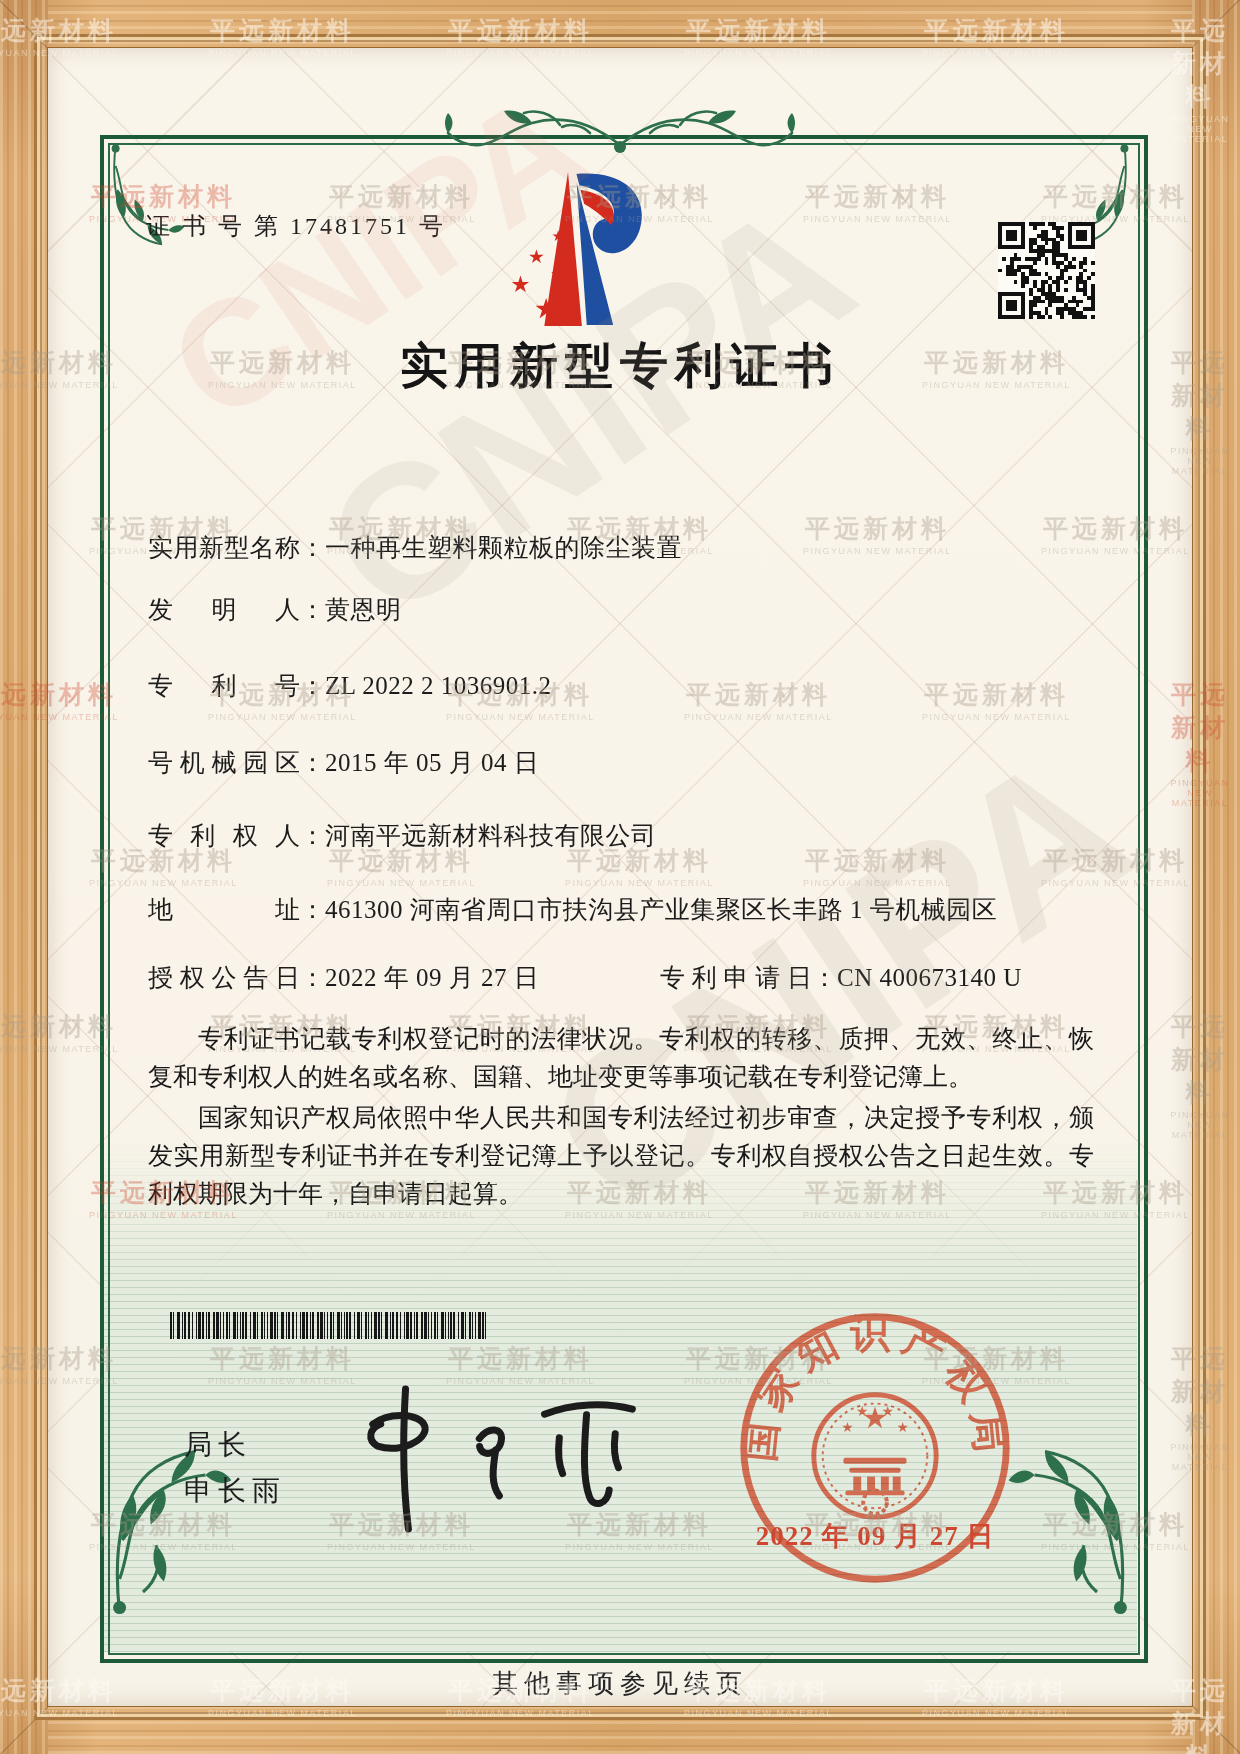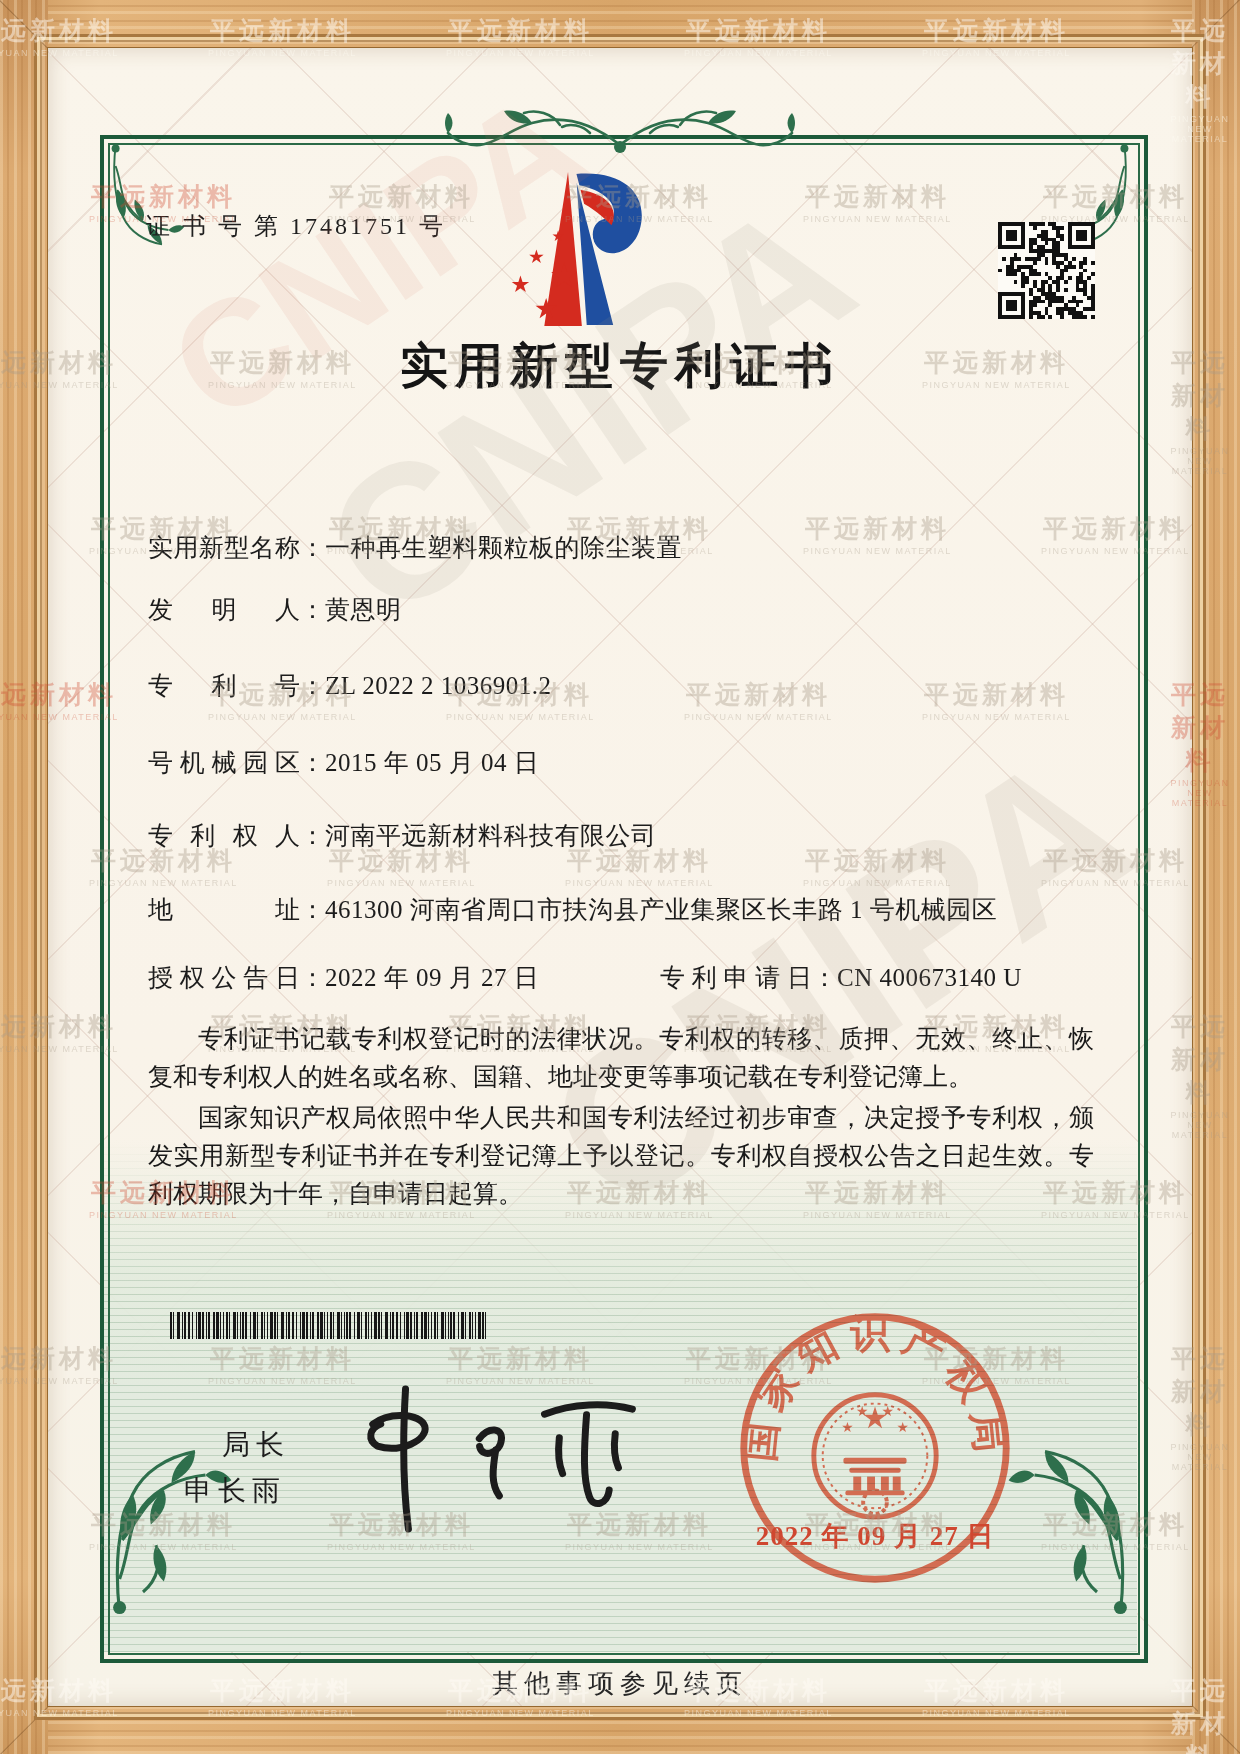--- a/index.html
+++ b/index.html
@@ -511,21 +511,21 @@
       <rect x="291" y="0" width="3" height="27" fill="#161616"></rect>
       <rect x="295" y="0" width="1" height="27" fill="#161616"></rect>
       <rect x="299" y="0" width="2" height="27" fill="#161616"></rect>
       <rect x="302" y="0" width="1" height="27" fill="#161616"></rect>
       <rect x="305" y="0" width="1" height="27" fill="#161616"></rect>
       <rect x="308" y="0" width="3" height="27" fill="#161616"></rect>
       <rect x="312" y="0" width="2" height="27" fill="#161616"></rect>
       <rect x="315" y="0" width="1" height="27" fill="#161616"></rect>
     </svg>
 
-  <div class="abs signer" style="top:1426px;margin-left:38px;">局长</div>
+  <div class="abs signer" style="top:1426px;">局长</div>
   <div class="abs signer" style="top:1472px;">申长雨</div>
 
   <svg class="corner-svg" style="left:330px;top:1378px;width:330px;height:160px;transform:rotate(-2deg);" viewBox="0 0 330 160">
     <g fill="none" stroke="#1c1c1c" stroke-width="7" stroke-linecap="round">
       <path d="M78,8 C74,50 72,105 76,148"></path>
       <path d="M44,42 C60,30 92,32 96,46 C99,60 70,72 48,64 C38,58 40,46 52,42"></path>
       <path d="M150,60 C160,48 174,50 172,62 C170,76 152,80 150,68"></path>
       <path d="M166,72 C162,92 160,106 168,118"></path>
       <path d="M216,38 C244,28 278,28 304,36"></path>
       <path d="M258,40 C254,76 252,104 258,122 C262,134 276,130 278,116"></path>

